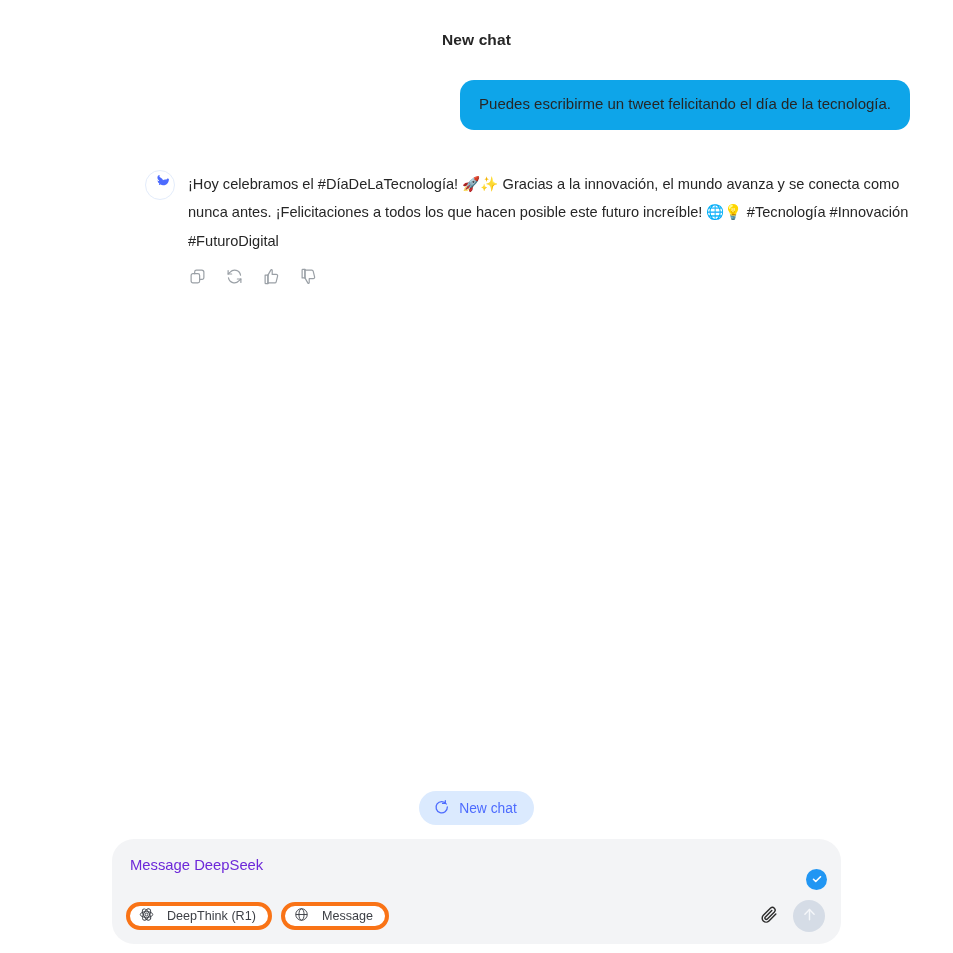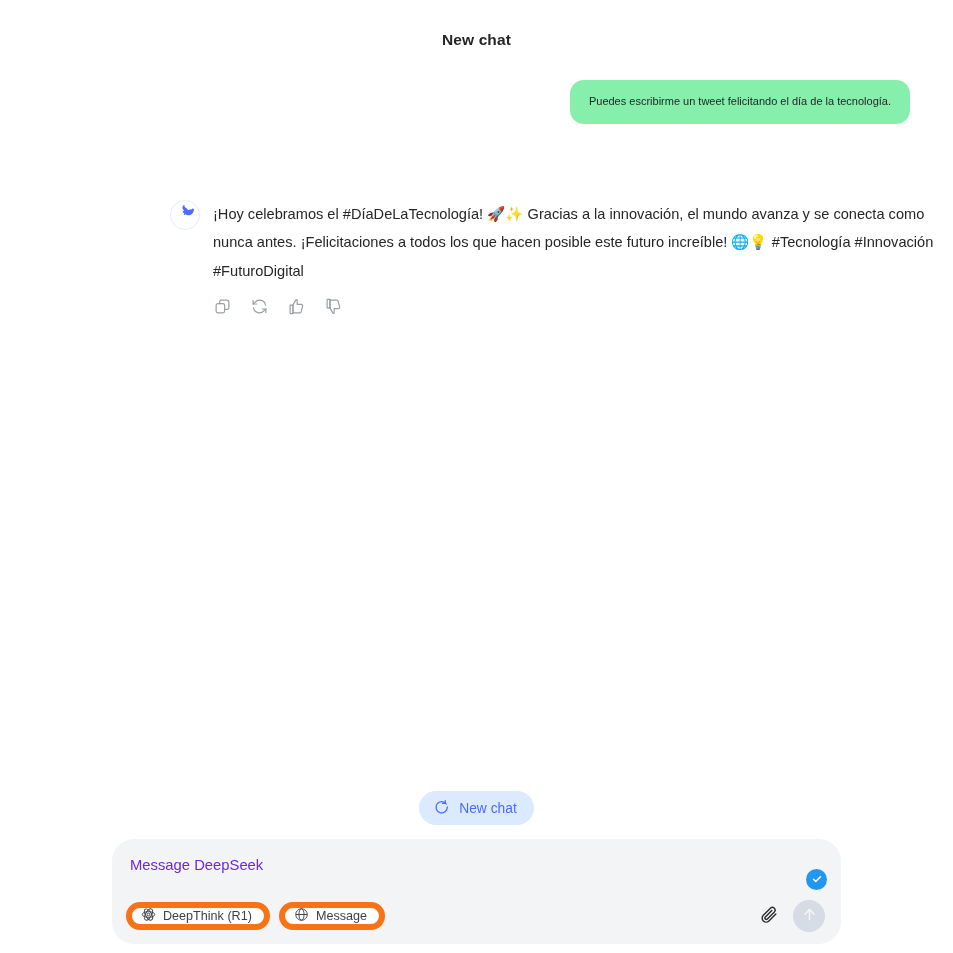--- a/index.html
+++ b/index.html
@@ -33,28 +33,28 @@
   }
 
   
   .conversation {
     flex: 1 1 auto;
     padding: 0 0 0 0;
     overflow: hidden;
   }
   .msg-row { display: flex; width: 100%; }
   .msg-row.user { justify-content: flex-end; padding-right: 43px; }
-  .msg-row.assistant { justify-content: flex-end; padding-left: 120px; margin-top: 74px; }
+  .msg-row.assistant { justify-content: center; padding-left: 120px; margin-top: 38px; }
 
   .user-bubble {
-    background: #86efac;
+    background: #0ea5e9;
     color: #262626;
     border-radius: 14px;
     padding: 13px 19px 14px 19px;
-    font-size: 11px;
+    font-size: 15px;
     line-height: 1.5;
     max-width: 560px;
   }
 
   .assistant-block { display: flex; align-items: flex-start; gap: 13px; max-width: 790px; }
   .avatar {
     width: 30px; height: 30px;
     flex: 0 0 30px;
     border-radius: 50%;
     border: 1px solid #e3ecfb;
@@ -121,23 +121,23 @@
   .composer-tools {
     position: absolute;
     left: 14px;
     bottom: 14px;
     display: flex;
     gap: 9px;
   }
   .tool-chip {
     display: inline-flex;
     align-items: center;
-    gap: 7px;
+    gap: 13px;
     background: #ffffff;
-    border: 6px solid #f97316;
+    border: 4px solid #f97316;
     border-radius: 15px;
     height: 28px;
     padding: 0 12px 0 9px;
     font-size: 12.6px;
     color: #3c3f45;
     cursor: pointer;
     white-space: nowrap;
   }
   .composer-right {
     position: absolute;

